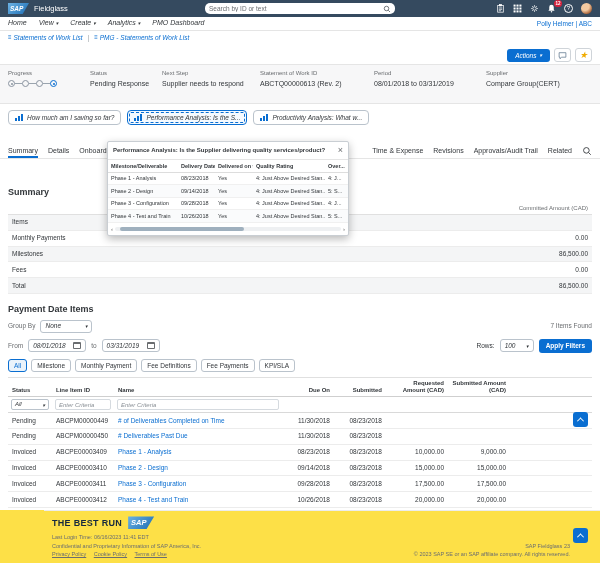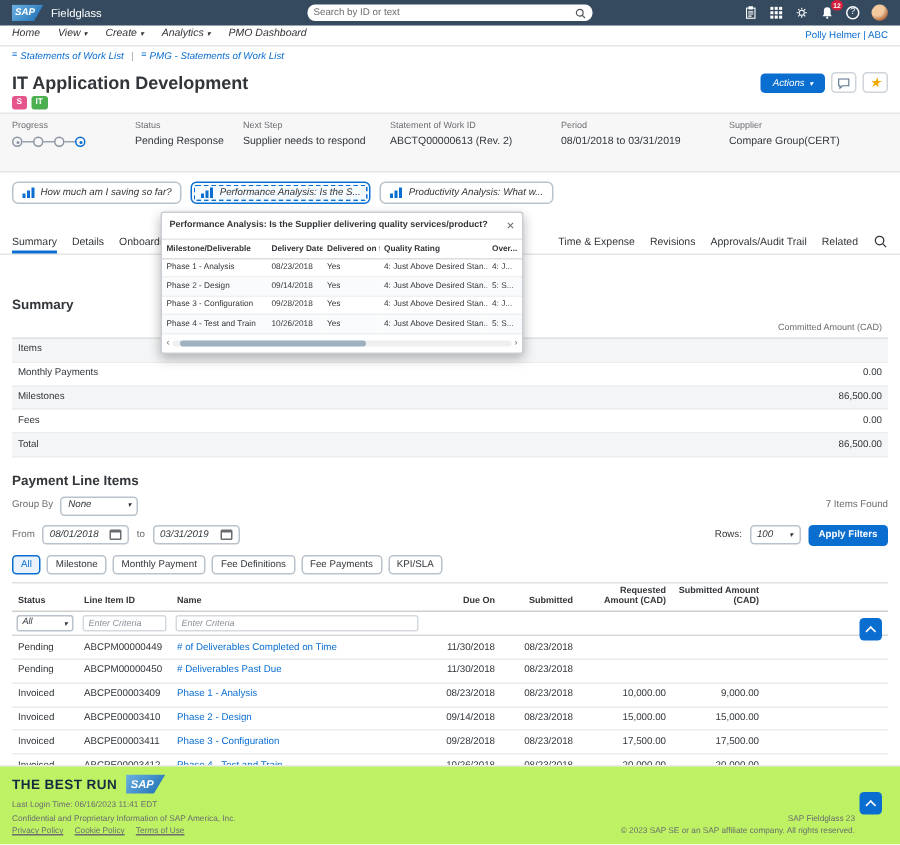--- a/index.html
+++ b/index.html
@@ -115,21 +115,21 @@
   .link { color:#0a6ed1; cursor:pointer; }
   .filter-row td { padding:2px 3px; border-bottom:1px solid #d9d9d9; }
   .mini-select { border:1px solid #bac3cc; border-radius:2px; height:11px; display:flex; align-items:center;
                  justify-content:space-between; padding:0 3px; font-size:6px; background:#fff; }
   .mini-input { width:100%; border:1px solid #d5dadf; height:11px; font-size:6px; padding:0 3px; border-radius:2px;
                 font-family:inherit; color:#32363a; }
   .mini-input::placeholder { color:#8a9096; font-style:italic; }
   .download { display:inline-block; margin-top:5px; font-size:6.5px; color:#0a6ed1; }
 
   
-  .footerwrap { position:absolute; left:0; right:0; bottom:0; background:#bef264; }
+  .footerwrap { position:absolute; left:0; right:0; bottom:0; background:#fde047;padding-left:44px; }
   .footer-band { display:flex; align-items:center; padding:5px 8px 2px; border-top:1px solid #ececec; }
   .tagline { font-size:9px; font-weight:bold; color:#16293e; letter-spacing:.3px; }
   .sap-logo-foot { margin-left:6px; display:inline-flex; align-items:center; width:26px; height:13px; padding:0 6px 0 3px;
                    background:linear-gradient(135deg,#6cb2e3,#1b6cb3); clip-path:polygon(0 0,100% 0,70% 100%,0 100%);
                    color:#fff; font-size:7.5px; font-weight:bold; font-style:italic; }
   .legal { display:flex; padding:2px 8px 4px; font-size:5.5px; color:#6a6d70; line-height:1.55; }
   .legal-links span { text-decoration:underline; margin-right:6px; cursor:pointer; }
   .legal-right { margin-left:auto; text-align:right; padding-right:22px; align-self:flex-end; }
 
   
@@ -233,27 +233,20 @@
       <i>Statements of Work List</i>
     </span>
   <span class="crumb-sep">|</span>
   <span class="crumb">
       <i class="crumb-ic">≡</i>
       <i>PMG - Statements of Work List</i>
     </span>
 </div>
 
 <div class="titlebar">
-  <div>
-    <h1>IT Application Development</h1>
-    <div class="tags">
-      <span class="tag tag-s">S</span>
-      <span class="tag tag-it">IT</span>
-    </div>
-  </div>
   <div class="title-actions">
     <button class="btn-primary">
         <i>Actions</i>
         <i class="caret">▾</i>
       </button>
     <span class="icon-btn">
       <svg width="9" height="9" viewBox="0 0 16 16" fill="none" stroke="#5b738b" stroke-width="1.3">
           <path d="M2 3h12v8H6.5L3.5 13.8V11H2z"></path>
         </svg>
     </span>
@@ -368,21 +361,21 @@
     </tr>
     <tr class="alt">
       <td>Total</td>
       <td class="num">86,500.00</td>
     </tr>
   </tbody>
     </table>
 </section>
 
 <section class="section-pli">
-  <h2>Payment Line Items</h2>
+  <h2>Payment Date Items</h2>
 
   <div class="ctl-row">
     <span class="muted">Group By</span>
     <span class="select-box">
         <i>None</i>
         <i class="caret">▾</i>
       </span>
     <span class="items-found">7 Items Found</span>
   </div>
 

